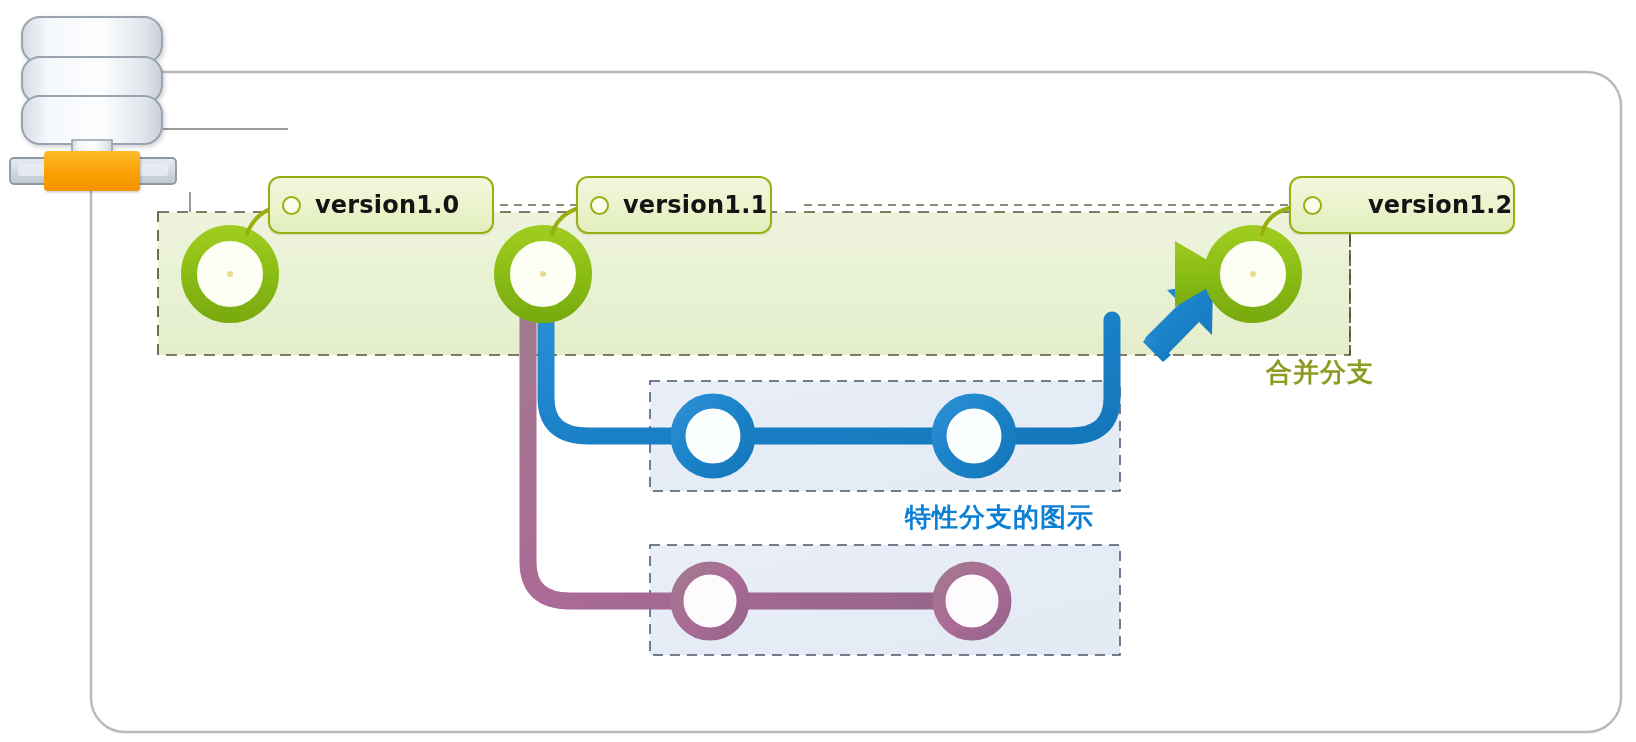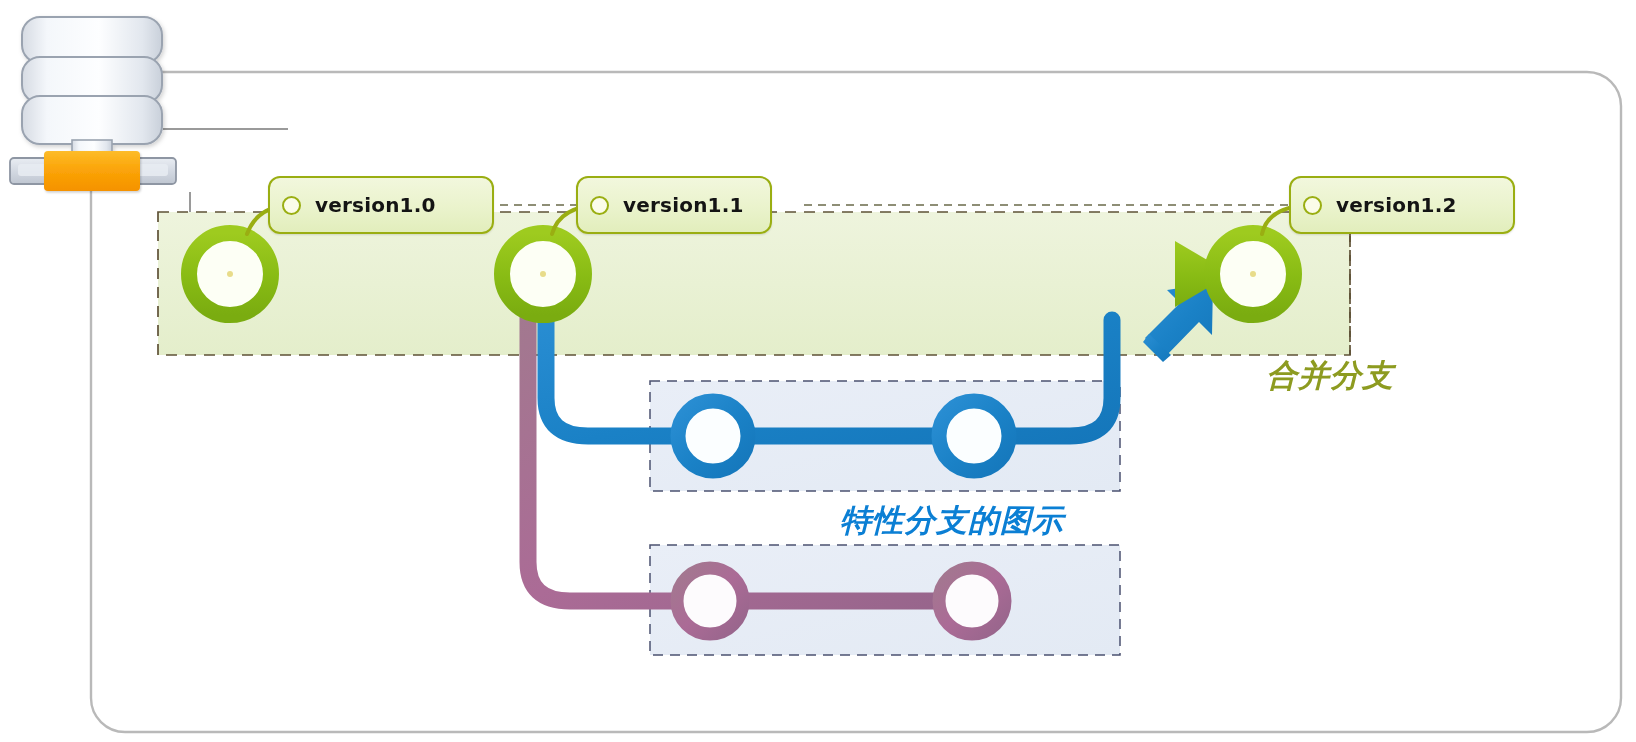--- a/index.html
+++ b/index.html
@@ -40,35 +40,34 @@
     width: 15px;
     height: 15px;
     border-radius: 50%;
     border: 2.5px solid #9aae12;
     background: #fbfce9;
     flex: 0 0 auto;
     margin-right: 14px;
   }
   .vlabel .txt {
     font-family: "DejaVu Sans", sans-serif;
-    font-size: 20px;
+    font-size: 24px;
     font-weight: 600;
     color: #141414;
     letter-spacing: 0.2px;
     white-space: nowrap;
     padding-right: 16px;
   }
   .cn-label {
     position: absolute;
     font-family: "DejaVu Sans", sans-serif;
-    font-size: 31px;
+    font-size: 26px;
     font-weight: 700;
     white-space: nowrap;
     letter-spacing: 1px;
-    font-style: italic;
   }
   .cn-merge { color: #8d9b20; }
   .cn-feature { color: #0b7fd4; }
 </style>
 </head>
 <body>
 
 <div id="canvas">
 
   <svg id="diagram-svg" viewBox="0 0 1636 742" xmlns="http://www.w3.org/2000/svg">
@@ -203,22 +202,22 @@
   <div class="vlabel" style="left:268px; top:176px; width:226px;">
     <span class="dot"></span>
     <span class="txt">version1.0</span>
   </div>
 
   <div class="vlabel" style="left:576px; top:176px; width:196px;">
     <span class="dot"></span>
     <span class="txt">version1.1</span>
   </div>
 
-  <div class="vlabel" style="left:1289px; top:176px; width:226px;">
+  <div class="vlabel" style="left:1289px; top:176px; width:226px;gap:32px;">
     <span class="dot"></span>
     <span class="txt">version1.2</span>
   </div>
 
   <div class="cn-label cn-merge" style="left:1266px; top:355px;">合并分支</div>
 
-  <div class="cn-label cn-feature" style="left:840px; top:500px;text-align:center;">特性分支的图示</div>
+  <div class="cn-label cn-feature" style="left:905px; top:500px;text-align:center;">特性分支的图示</div>
 
 </div>
 
 </body></html>

